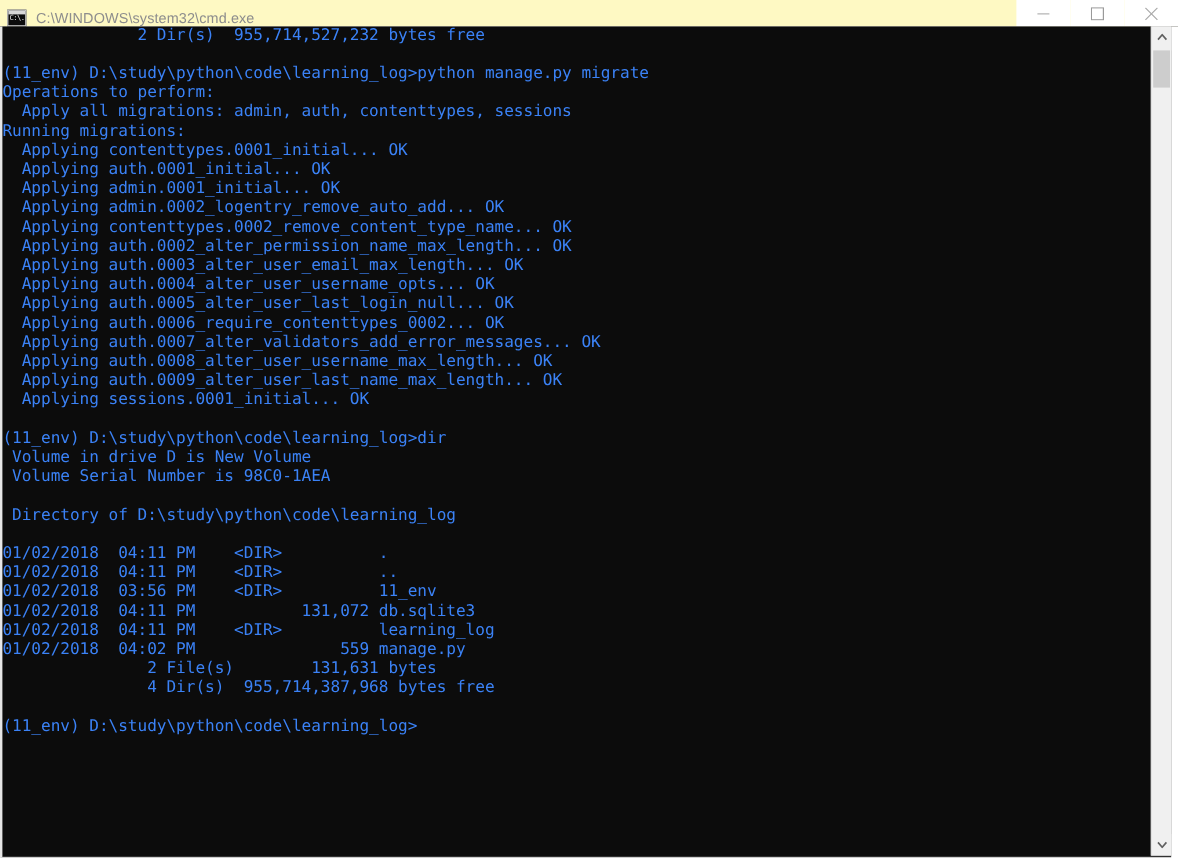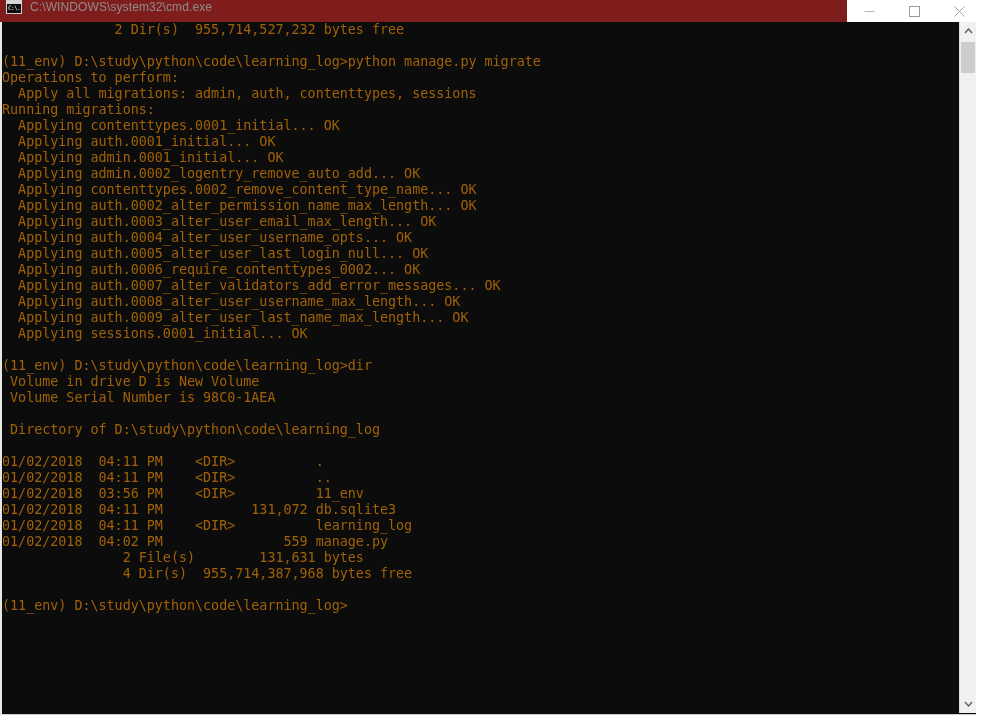--- a/index.html
+++ b/index.html
@@ -21,23 +21,23 @@
     background: #ffffff;
     box-sizing: border-box;
   }
 
   
   #titlebar {
     position: absolute;
     left: 0; top: 0;
     width: 982px;
     height: 22px;
-    background: #7f1d1d;
-    display: flex;
-    align-items: flex-start;
+    background: #fef9c3;
+    display: flex;
+    align-items: flex-end;
   }
   #app-icon {
     width: 16px;
     height: 14px;
     margin-left: 6px;
     margin-right: 8px;
     background: #0c0c0c;
     border: 1px solid #cfcfcf;
     box-sizing: border-box;
     position: relative;
@@ -98,21 +98,21 @@
     box-sizing: border-box;
     overflow: hidden;
   }
   #console-text {
     position: absolute;
     left: 0;
     top: 0;
     margin: 0;
     padding: 0;
     width: 958px;
-    color: #a16207;
+    color: #3b82f6;
     background: transparent;
     font-family: "DejaVu Sans Mono", "Liberation Mono", monospace;
     font-size: 13.4px;
     line-height: 16px;
     letter-spacing: -0.02px;
     white-space: pre;
     overflow: hidden;
   }
 
   

